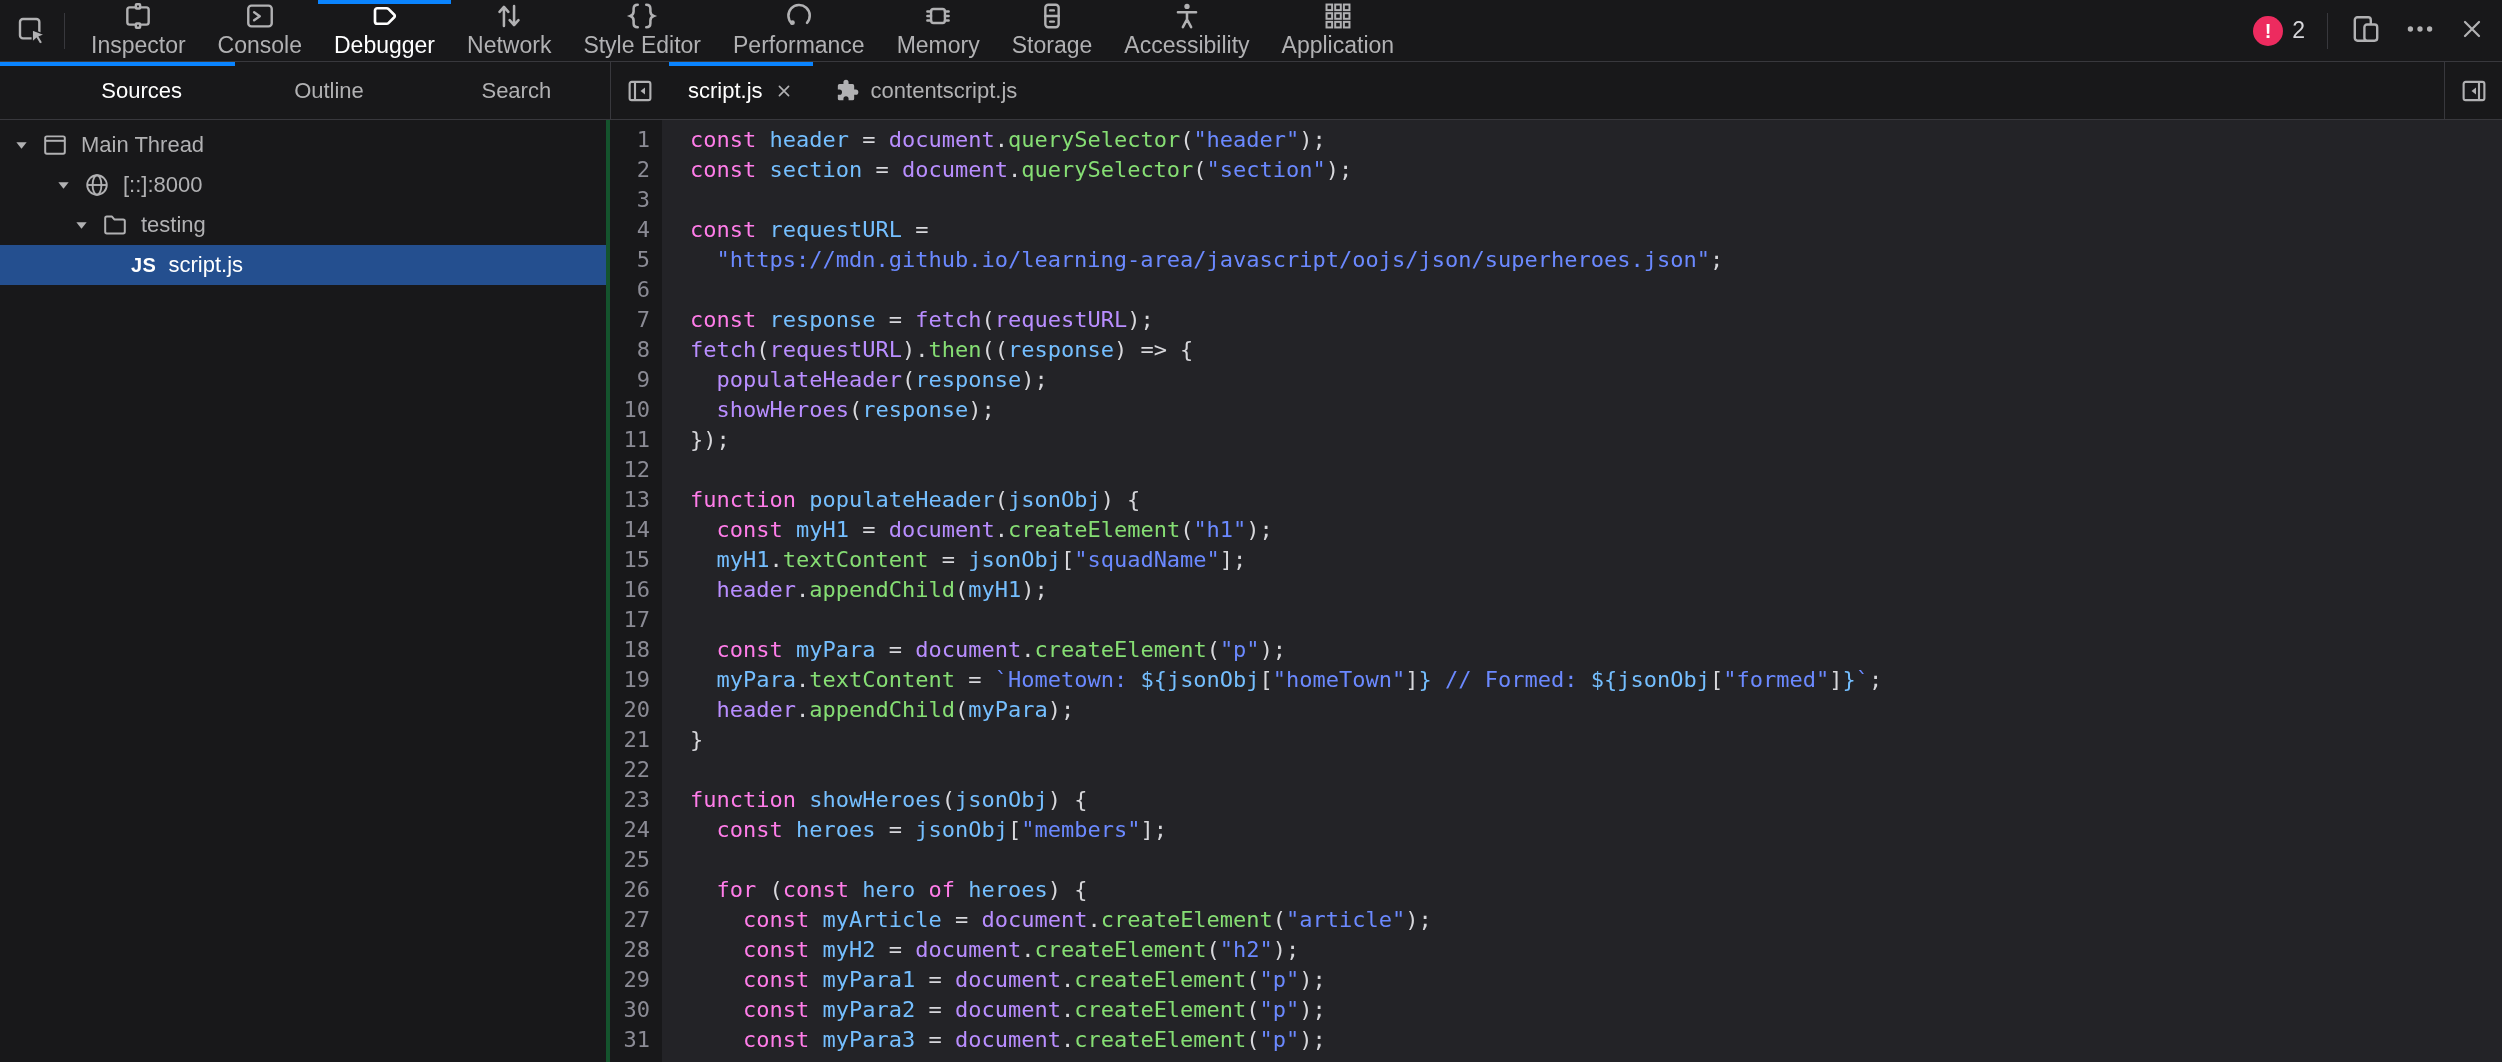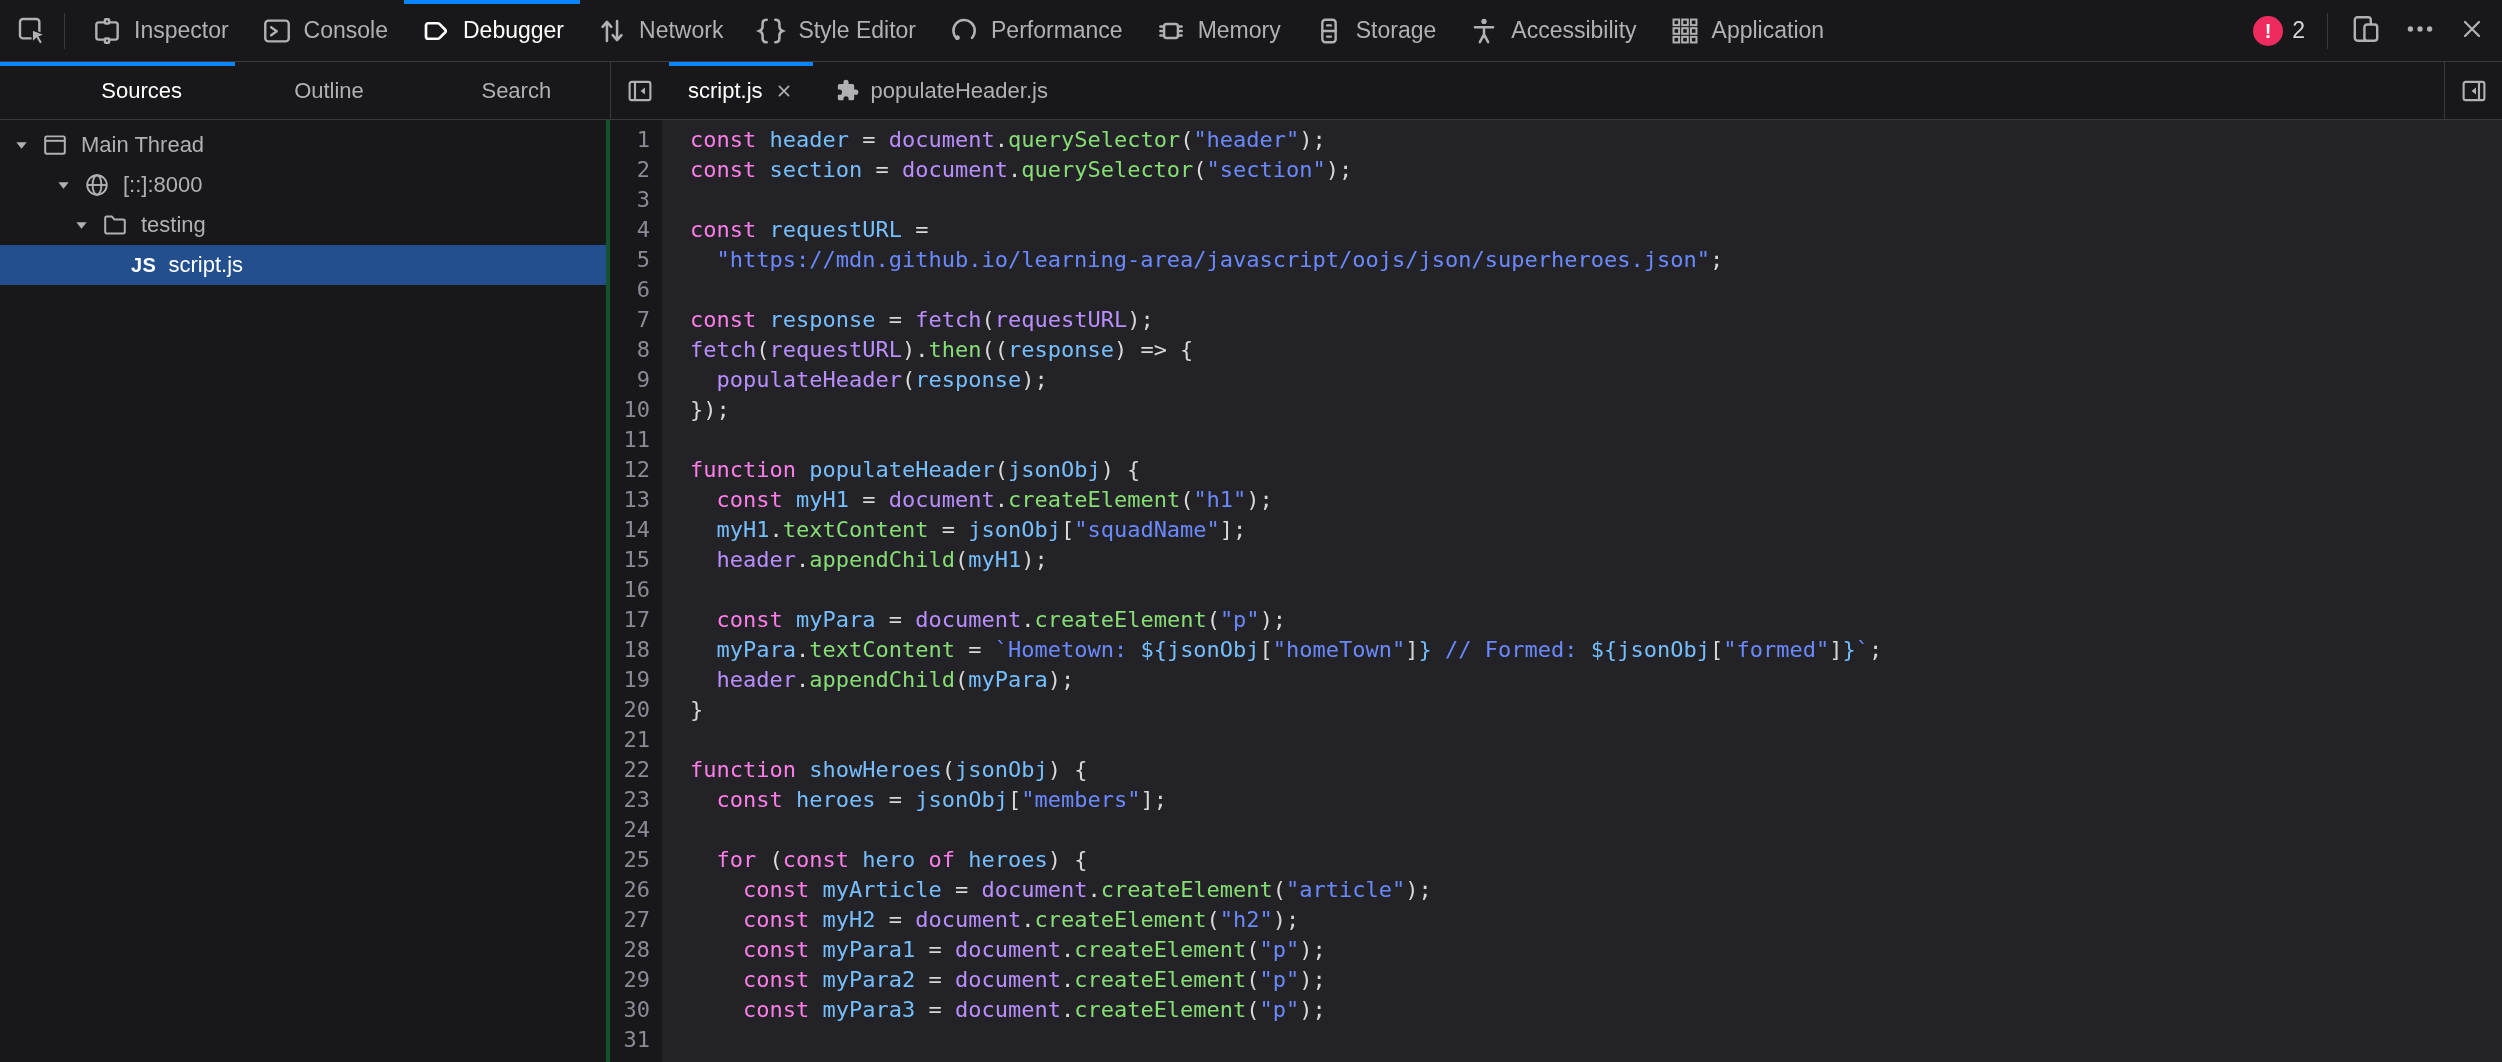--- a/index.html
+++ b/index.html
@@ -8,21 +8,21 @@
     background:#18181a;color:#b1b1b3;
     font-family:"Liberation Sans",sans-serif;
     -webkit-font-smoothing:antialiased;
   }
   .vsep{width:1px;height:36px;background:#38383d;align-self:center;flex:none;}
 
   
   .row1{height:61px;border-bottom:1px solid #38383d;display:flex;align-items:stretch;}
   .pick-btn{width:64px;display:flex;align-items:center;justify-content:center;flex:none;}
   .tool-tabs{display:flex;align-items:stretch;margin-left:10px;}
-  .tool-tab{position:relative;display:flex;align-items:center;gap:11px;padding:0 16px;font-size:23px;cursor:default;white-space:nowrap;}
+  .tool-tab{position:relative;display:flex;align-items:center;gap:0;padding:0 16px;font-size:23px;cursor:default;white-space:nowrap;flex-direction:column;}
   .tool-tab.active{color:#fff;}
   .tool-tab.active::before{content:"";position:absolute;top:0;left:0;right:0;height:4px;background:var(--accent,#0a84ff);}
   .spacer{flex:1;}
   .right-controls{display:flex;align-items:center;gap:22px;padding-right:16px;}
   .err-badge-wrap{display:flex;align-items:center;gap:9px;}
   .err-badge{width:30px;height:30px;border-radius:50%;background:var(--badge,#ed2b5f);color:#fff;
     font-size:20px;font-weight:700;display:flex;align-items:center;justify-content:center;line-height:1;}
   .err-count{font-size:23px;color:#d7d7db;}
 
   
@@ -250,21 +250,21 @@
                 <path d="M6.5 6.5 17.5 17.5 M17.5 6.5 6.5 17.5"></path>
               </svg>
             </span>
           </div>
           <div class="src-tab">
             <span class="icon i28">
               <svg viewBox="0 0 24 24" fill="currentColor">
                 <path d="M9.8 4.6 a2.2 2.2 0 0 1 4.4 0 V6 h3.4 a1.4 1.4 0 0 1 1.4 1.4 v3.4 h1.4 a2.2 2.2 0 0 1 0 4.4 H19 v3.4 a1.4 1.4 0 0 1 -1.4 1.4 h-3.4 v-1.4 a2.2 2.2 0 0 0 -4.4 0 V20 H6.4 A1.4 1.4 0 0 1 5 18.6 v-3.4 h1.4 a1.55 1.55 0 0 0 0 -4.4 H5 V7.4 A1.4 1.4 0 0 1 6.4 6 h3.4 z"></path>
               </svg>
             </span>
-            <span>populateHeader.js</span>
+            <span>contentscript.js</span>
           </div>
         </span>
       <div class="expand-btn">
         <span class="icon i30">
             <svg viewBox="0 0 24 24" fill="none" stroke="currentColor" stroke-width="1.7">
               <rect x="3.7" y="4.7" width="16.6" height="14.6" rx="1.6"></rect>
               <path d="M16 4.7 v14.6"></path>
               <path d="M13.6 9.2 10 12 13.6 14.8 z" fill="currentColor" stroke="none"></path>
             </svg>
           </span>
@@ -361,20 +361,21 @@
       <div class="codepane" id="codepane">
           <div class="code-line"><span class="tok-k">const</span><span class="tok-d"> </span><span class="tok-v">header</span><span class="tok-d"> = </span><span class="tok-g">document</span><span class="tok-d">.</span><span class="tok-p">querySelector</span><span class="tok-d">(</span><span class="tok-s">"header"</span><span class="tok-d">);</span></div>
           <div class="code-line"><span class="tok-k">const</span><span class="tok-d"> </span><span class="tok-v">section</span><span class="tok-d"> = </span><span class="tok-g">document</span><span class="tok-d">.</span><span class="tok-p">querySelector</span><span class="tok-d">(</span><span class="tok-s">"section"</span><span class="tok-d">);</span></div>
           <div class="code-line">&nbsp;</div>
           <div class="code-line"><span class="tok-k">const</span><span class="tok-d"> </span><span class="tok-v">requestURL</span><span class="tok-d"> =</span></div>
           <div class="code-line"><span class="tok-d">  </span><span class="tok-s">"https://mdn.github.io/learning-area/javascript/oojs/json/superheroes.json"</span><span class="tok-d">;</span></div>
           <div class="code-line">&nbsp;</div>
           <div class="code-line"><span class="tok-k">const</span><span class="tok-d"> </span><span class="tok-v">response</span><span class="tok-d"> = </span><span class="tok-g">fetch</span><span class="tok-d">(</span><span class="tok-g">requestURL</span><span class="tok-d">);</span></div>
           <div class="code-line"><span class="tok-g">fetch</span><span class="tok-d">(</span><span class="tok-g">requestURL</span><span class="tok-d">).</span><span class="tok-p">then</span><span class="tok-d">((</span><span class="tok-v">response</span><span class="tok-d">) =&gt; {</span></div>
           <div class="code-line"><span class="tok-d">  </span><span class="tok-g">populateHeader</span><span class="tok-d">(</span><span class="tok-v">response</span><span class="tok-d">);</span></div>
+          <div class="code-line"><span class="tok-d">  </span><span class="tok-g">showHeroes</span><span class="tok-d">(</span><span class="tok-v">response</span><span class="tok-d">);</span></div>
           <div class="code-line"><span class="tok-d">});</span></div>
           <div class="code-line">&nbsp;</div>
           <div class="code-line"><span class="tok-k">function</span><span class="tok-d"> </span><span class="tok-v">populateHeader</span><span class="tok-d">(</span><span class="tok-v">jsonObj</span><span class="tok-d">) {</span></div>
           <div class="code-line"><span class="tok-d">  </span><span class="tok-k">const</span><span class="tok-d"> </span><span class="tok-v">myH1</span><span class="tok-d"> = </span><span class="tok-g">document</span><span class="tok-d">.</span><span class="tok-p">createElement</span><span class="tok-d">(</span><span class="tok-s">"h1"</span><span class="tok-d">);</span></div>
           <div class="code-line"><span class="tok-d">  </span><span class="tok-v">myH1</span><span class="tok-d">.</span><span class="tok-p">textContent</span><span class="tok-d"> = </span><span class="tok-v">jsonObj</span><span class="tok-d">[</span><span class="tok-s">"squadName"</span><span class="tok-d">];</span></div>
           <div class="code-line"><span class="tok-d">  </span><span class="tok-g">header</span><span class="tok-d">.</span><span class="tok-p">appendChild</span><span class="tok-d">(</span><span class="tok-v">myH1</span><span class="tok-d">);</span></div>
           <div class="code-line">&nbsp;</div>
           <div class="code-line"><span class="tok-d">  </span><span class="tok-k">const</span><span class="tok-d"> </span><span class="tok-v">myPara</span><span class="tok-d"> = </span><span class="tok-g">document</span><span class="tok-d">.</span><span class="tok-p">createElement</span><span class="tok-d">(</span><span class="tok-s">"p"</span><span class="tok-d">);</span></div>
           <div class="code-line"><span class="tok-d">  </span><span class="tok-v">myPara</span><span class="tok-d">.</span><span class="tok-p">textContent</span><span class="tok-d"> = </span><span class="tok-s">`Hometown: </span><span class="tok-v">${jsonObj</span><span class="tok-d">[</span><span class="tok-s">"homeTown"</span><span class="tok-d">]</span><span class="tok-v">}</span><span class="tok-s"> // Formed: </span><span class="tok-v">${jsonObj</span><span class="tok-d">[</span><span class="tok-s">"formed"</span><span class="tok-d">]</span><span class="tok-v">}</span><span class="tok-s">`</span><span class="tok-d">;</span></div>
           <div class="code-line"><span class="tok-d">  </span><span class="tok-g">header</span><span class="tok-d">.</span><span class="tok-p">appendChild</span><span class="tok-d">(</span><span class="tok-v">myPara</span><span class="tok-d">);</span></div>

